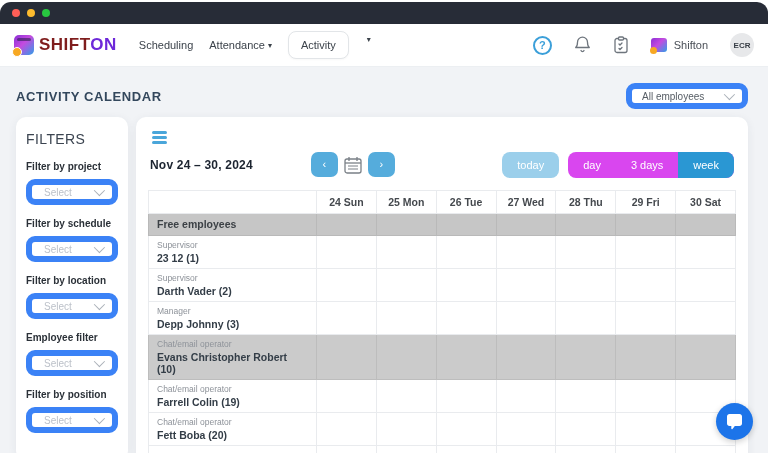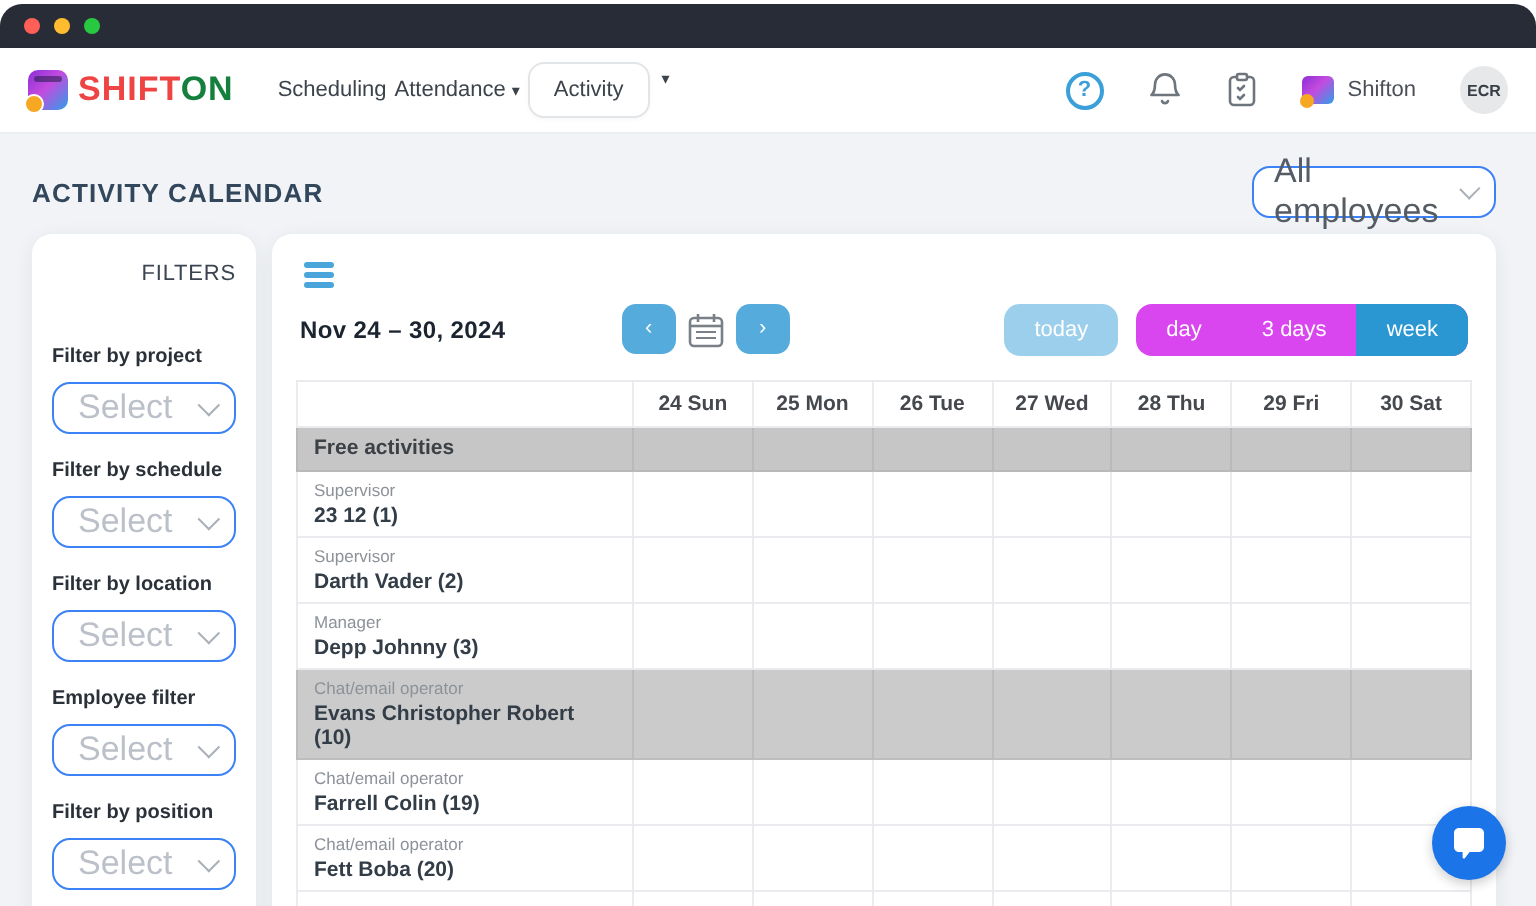--- a/index.html
+++ b/index.html
@@ -17,22 +17,22 @@
   .appbar { height:43px; background:#fff; display:flex; align-items:center;
     padding:0 14px; border-bottom:1px solid #eceff2; box-shadow:0 1px 3px rgba(0,0,0,.04); }
   .brand { display:flex; align-items:center; gap:5px; cursor:pointer; }
   .brand-icon { position:relative; width:20px; height:20px; border-radius:5px;
     background:linear-gradient(135deg,#8b2fd6 0%,#c44bdf 45%,#2e9fe8 100%); }
   .brand-icon:before { content:""; position:absolute; top:3px; left:3px; right:3px; height:3px;
     background:rgba(30,30,70,.55); border-radius:2px; }
   .brand-icon .clock { position:absolute; left:-2px; bottom:-2px; width:10px; height:10px;
     border-radius:50%; background:#f7a823; border:1px solid #fff; }
   .brand-text { font-size:17px; font-weight:bold; letter-spacing:.5px; }
-  .brand-text .t1{ color:#ef4444; } .brand-text .t2{ color:#15803d; }
-  nav { display:flex; margin-left:22px; gap:4px; font-size:11px; color:#3c434b; }
+  .brand-text .t1{ color:#7f1d1d; } .brand-text .t2{ color:#6d28d9; }
+  nav { display:flex; margin-left:22px; gap:16px; font-size:11px; color:#3c434b; }
   nav a { cursor:pointer; display:flex; align-items:center; gap:3px; }
   nav .caret { font-size:8px; color:#3c434b; }
   .activity-box { border:1px solid #e2e5e8; border-radius:8px; padding:7px 12px; cursor:pointer;
     background:#fff; box-shadow:0 1px 2px rgba(0,0,0,.03); }
   .caret-btn { font-size:8px; color:#3c434b; cursor:pointer; padding:4px 2px; }
   .appbar-right { margin-left:auto; display:flex; align-items:center; gap:22px; }
   .help-icon { width:19px; height:19px; border:2px solid #3b9fd9; border-radius:50%;
     color:#3b9fd9; font-size:11px; font-weight:bold; display:flex; align-items:center;
     justify-content:center; cursor:pointer; }
   .icon-btn { cursor:pointer; display:flex; align-items:center; }
@@ -42,33 +42,33 @@
   .mini-logo:after { content:""; position:absolute; left:-1px; bottom:-2px; width:7px; height:7px;
     border-radius:50%; background:#f7a823; }
   .account-name { font-size:11px; color:#4a4f57; }
   .avatar { width:24px; height:24px; border-radius:50%; background:#e7e8ea; color:#383e46;
     font-size:8px; font-weight:bold; display:flex; align-items:center; justify-content:center; cursor:pointer; }
 
   
   .page { height:388px; background:#f1f3f6; position:relative; }
   .page-head { display:flex; align-items:center; justify-content:space-between; padding:16px 20px 8px 16px; }
   .page-title { font-size:13px; letter-spacing:.6px; color:#33475c; font-weight:bold; }
-  .select { background:#fff; border:1px solid #3b82f6; border-radius:9px; height:26px;
+  .select { background:#fff; border:6px solid #3b82f6; border-radius:9px; height:26px;
     display:flex; align-items:center; justify-content:space-between; padding:0 10px;
-    font-size:17px; color:#555c64; cursor:pointer; }
+    font-size:10px; color:#555c64; cursor:pointer; }
   .employees-select { width:122px; }
   .sel-chevron { width:8px; height:8px; border-right:1.5px solid #aab0b8; border-bottom:1.5px solid #aab0b8;
     transform:rotate(45deg) translateY(-2px); }
 
   .content { display:flex; align-items:flex-start; padding:0 20px 0 16px; gap:8px; }
   .card { background:#fff; border-radius:10px; box-shadow:0 2px 10px rgba(40,50,70,.07); }
 
   
   .filters-card { width:112px; min-height:340px; padding:14px 10px; flex:none; }
-  .filters-title { font-size:11px; color:#3b4450; letter-spacing:.4px; margin-bottom:30px;text-align:right; }
+  .filters-title { font-size:14px; color:#3b4450; letter-spacing:.4px; margin-bottom:14px; }
   .filter-group { margin-bottom:13px; }
   .filter-label { font-size:10px; font-weight:bold; color:#2b3publ138; color:#2b3138; margin-bottom:7px; }
   .filter-select { width:92px; color:#bcc1c9;padding-left:12px; }
 
   
   .calendar-card { flex:1; padding:10px 12px 0 12px; min-height:340px; }
   .hamburger { width:15px; cursor:pointer; margin:4px 0 8px 4px; }
   .hamburger i { display:block; height:2.5px; background:#4aa6da; border-radius:2px; margin-bottom:2.5px; }
   .cal-controls { display:flex; align-items:center; margin:2px 2px 12px 2px; }
   .date-range { font-size:12px; font-weight:bold; color:#1c2430; letter-spacing:.2px; }
@@ -253,21 +253,21 @@
                 <th>25 Mon</th>
                 <th>26 Tue</th>
                 <th>27 Wed</th>
                 <th>28 Thu</th>
                 <th>29 Fri</th>
                 <th>30 Sat</th>
               </tr>
             </thead>
           <tbody id="cal-body">
               <tr class="group-row">
-                <td class="label-cell">Free activities</td>
+                <td class="label-cell">Free employees</td>
                 <td></td>
                 <td></td>
                 <td></td>
                 <td></td>
                 <td></td>
                 <td></td>
                 <td></td>
               </tr>
               <tr class="person-row">
                 <td class="label-cell">

